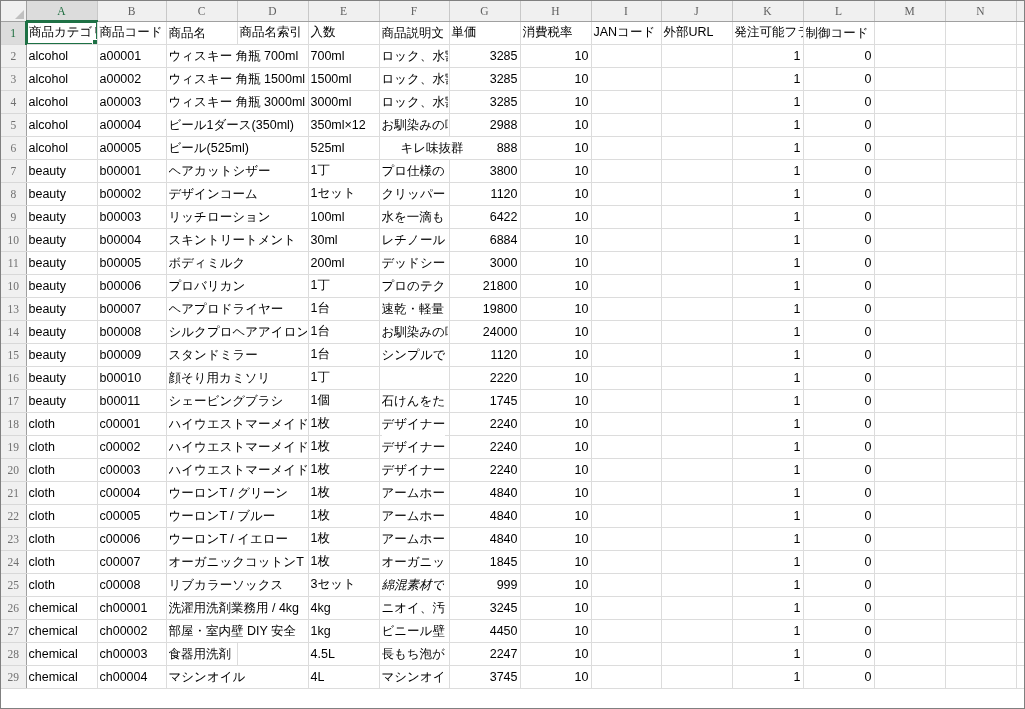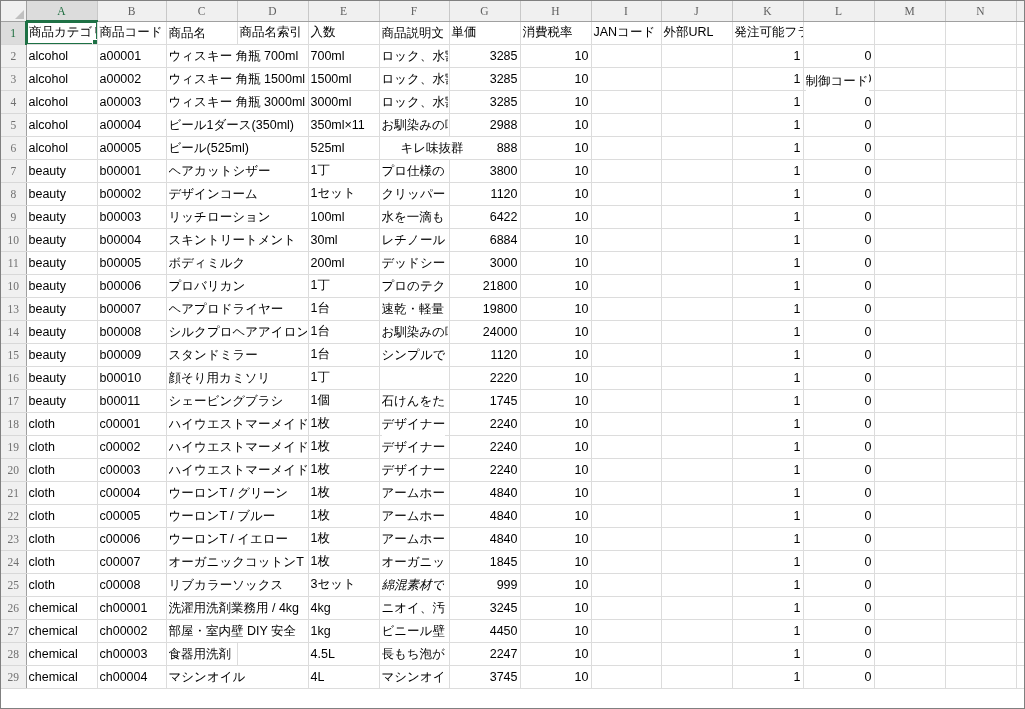--- a/index.html
+++ b/index.html
@@ -200,21 +200,21 @@
           <td class="cell txt">入数</td>
           <td class="cell txt ovf clip">
             <span class="inner" style="max-width: 66px;">商品説明文</span>
           </td>
           <td class="cell txt">単価</td>
           <td class="cell txt">消費税率</td>
           <td class="cell txt">JANコード</td>
           <td class="cell txt">外部URL</td>
           <td class="cell txt">発注可能フラグ</td>
           <td class="cell txt ovf clip">
-            <span class="inner" style="max-width: 67px; margin-top: 48px;">制御コード</span>
+            <span class="inner" style="max-width: 67px;">制御コード</span>
           </td>
           <td class="cell txt"></td>
           <td class="cell txt"></td>
           <td class="cell txt"></td>
         </tr>
         <tr class="datarow">
           <td class="rowhead">2</td>
           <td class="cell txt">alcohol</td>
           <td class="cell txt">a00001</td>
           <td class="cell txt ovf clip">
@@ -280,21 +280,21 @@
           <td class="cell txt"></td>
         </tr>
         <tr class="datarow">
           <td class="rowhead">5</td>
           <td class="cell txt">alcohol</td>
           <td class="cell txt">a00004</td>
           <td class="cell txt ovf clip">
             <span class="inner" style="max-width: 138px;">ビール1ダース(350ml)</span>
           </td>
           <td class="cell txt"></td>
-          <td class="cell txt">350ml×11</td>
+          <td class="cell txt">350ml×12</td>
           <td class="cell txt ovf clip">
             <span class="inner" style="max-width: 66px;">お馴染みの味</span>
           </td>
           <td class="cell num">2988</td>
           <td class="cell num">10</td>
           <td class="cell txt"></td>
           <td class="cell txt"></td>
           <td class="cell num">1</td>
           <td class="cell num">0</td>
           <td class="cell txt"></td>

